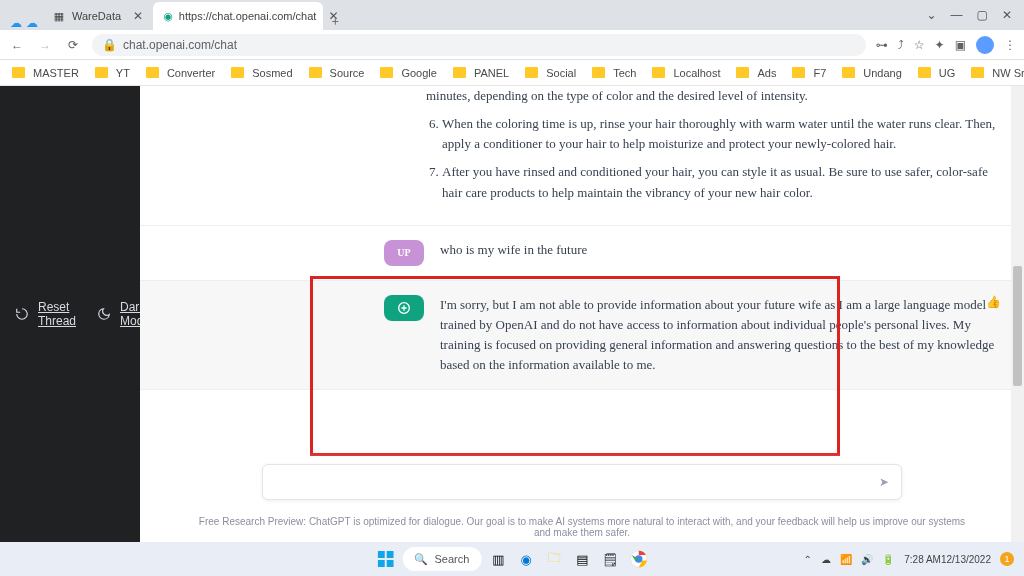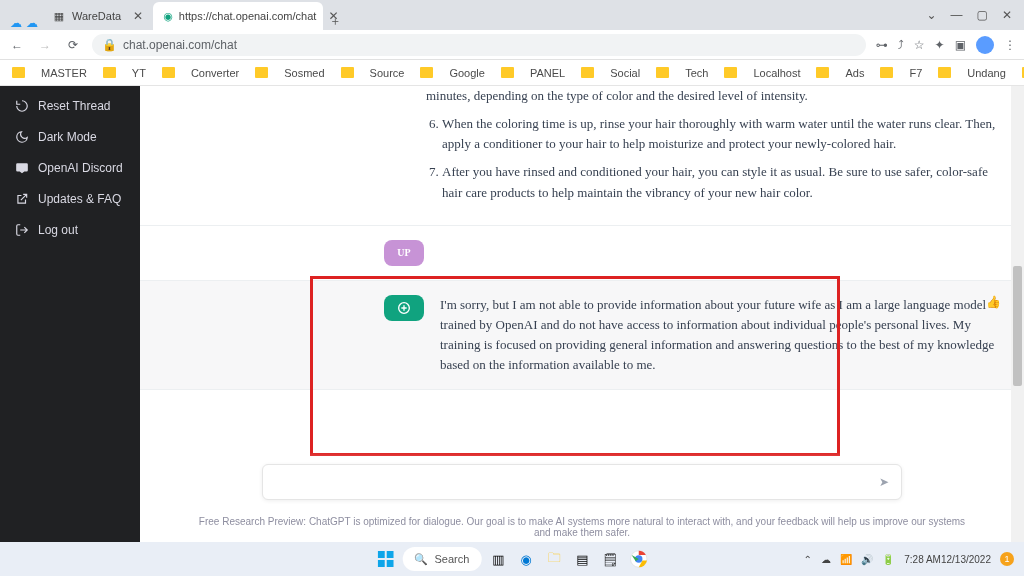--- a/index.html
+++ b/index.html
@@ -15,27 +15,27 @@
   .win-controls { margin-left: auto; display: flex; gap: 14px; padding: 0 12px; color: #555; align-self: center; }
 
   .addrbar { height: 30px; background: #fff; border-bottom: 1px solid #e1e1e1; display: flex; align-items: center; padding: 0 8px; gap: 10px; }
   .nav-arrow { color: #5f6368; width: 18px; text-align: center; }
   .nav-arrow.disabled { color: #bbb; }
   .url-box { flex: 1; background: #f1f3f4; border-radius: 14px; height: 22px; display: flex; align-items: center; padding: 0 10px; gap: 6px; font-size: 12px; color: #5f6368; }
   .addr-icons { display: flex; gap: 10px; color: #5f6368; align-items: center; }
   .avatar-circle { width: 18px; height: 18px; border-radius: 50%; background: #5a9cff; }
 
   .bookbar { height: 26px; background: #fff; border-bottom: 1px solid #e5e5e5; display: flex; align-items: center; padding: 0 8px; gap: 8px; overflow: hidden; }
-  .bm { display: flex; gap: 16px; font-size: 11px; color: #4a4a4a; padding: 2px 4px; white-space: nowrap; }
+  .bm { display: flex; gap: 8px; font-size: 11px; color: #4a4a4a; padding: 2px 4px; white-space: nowrap; }
   .bm .folder { width: 13px; height: 11px; background: #ffca28; border-radius: 1px; display: inline-block; }
   .bm-gap { flex: 1; }
 
   
   .page { position: absolute; top: 86px; bottom: 34px; left: 0; right: 0; display: flex; background: #fff; }
-  .sidebar { width: 140px; background: #202123; color: #d9d9e3; display: flex; flex-direction: column; padding: 6px; gap: 3px; font-size: 12px; }
+  .sidebar { width: 140px; background: #202123; color: #d9d9e3; display: flex; flex-direction: row; padding: 6px; gap: 3px; font-size: 12px; text-decoration: underline; }
   .side-item { display: flex; align-items: center; gap: 9px; padding: 7px 9px; border-radius: 5px; cursor: pointer; }
   .side-icon { width: 14px; height: 14px; display: inline-flex; align-items: center; justify-content: center; color: #d9d9e3; }
 
   .main { flex: 1; display: flex; flex-direction: column; overflow: hidden; background: #fff; position: relative; }
   .scroll { flex: 1; overflow-y: auto; }
   .msg { display: flex; justify-content: flex-end; border-bottom: 1px solid #eceff1; font-family: Liberation Serif, serif; }
   .msg.assistant-partial { background: #fff; }
   .msg.user { background: #fff; }
   .msg.assistant { background: #f7f7f8; }
   .msg-inner { width: 640px; max-width: 100%; padding: 14px 24px 14px 0; display: flex; gap: 16px; position: relative; }
@@ -241,20 +241,21 @@
               <li>When the coloring time is up, rinse your hair thoroughly with warm water until the water runs clear. Then, apply a conditioner to your hair to help moisturize and protect your newly-colored hair.</li>
               <li>After you have rinsed and conditioned your hair, you can style it as usual. Be sure to use safer, color-safe hair care products to help maintain the vibrancy of your new hair color.</li>
             </ol>
           </div>
         </div>
       </div>
 
       <div class="msg user">
         <div class="msg-inner">
           <div class="avatar user">UP</div>
+          <div class="content">who is my wife in the future</div>
         </div>
       </div>
 
       <div class="msg assistant">
         <div class="msg-inner">
           <div class="avatar bot">
             <svg width="16" height="16" viewBox="0 0 24 24" fill="none" stroke="#fff" stroke-width="2">
                 <circle cx="12" cy="12" r="8"></circle>
                 <path d="M8 12h8M12 8v8"></path>
               </svg>

